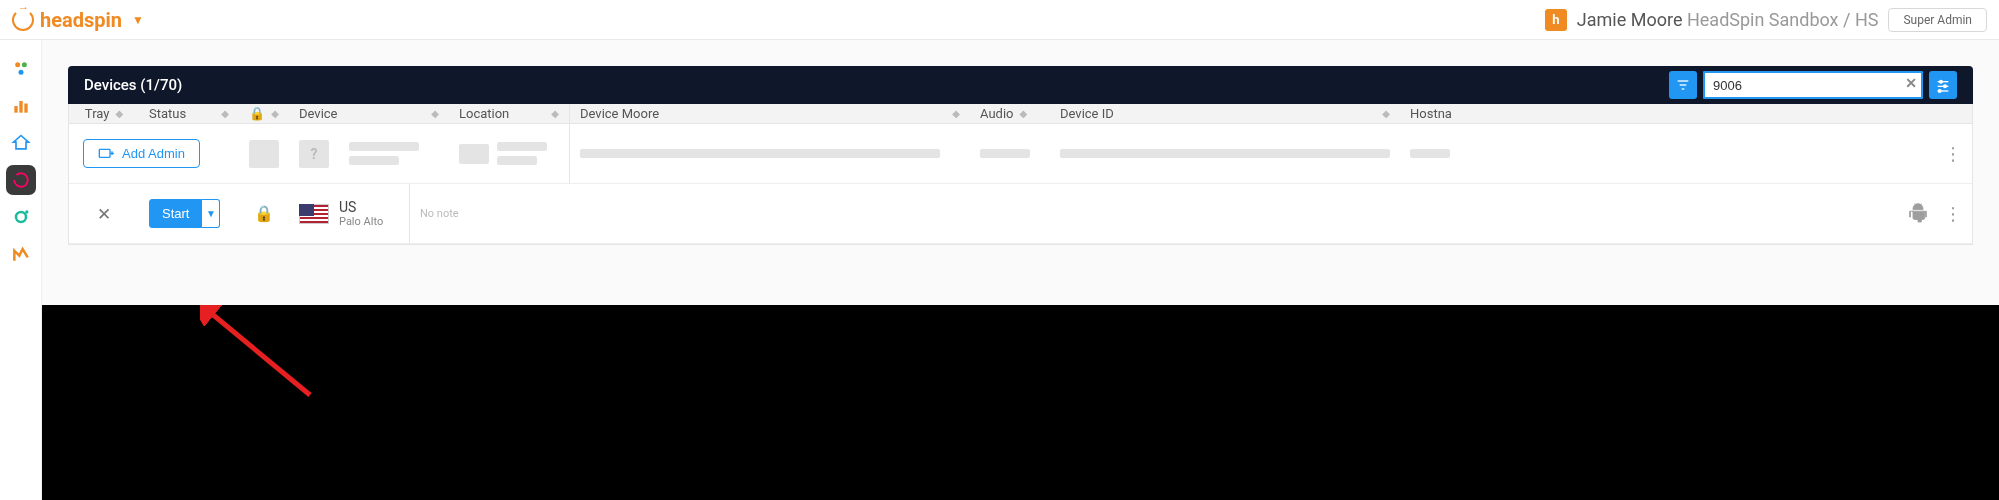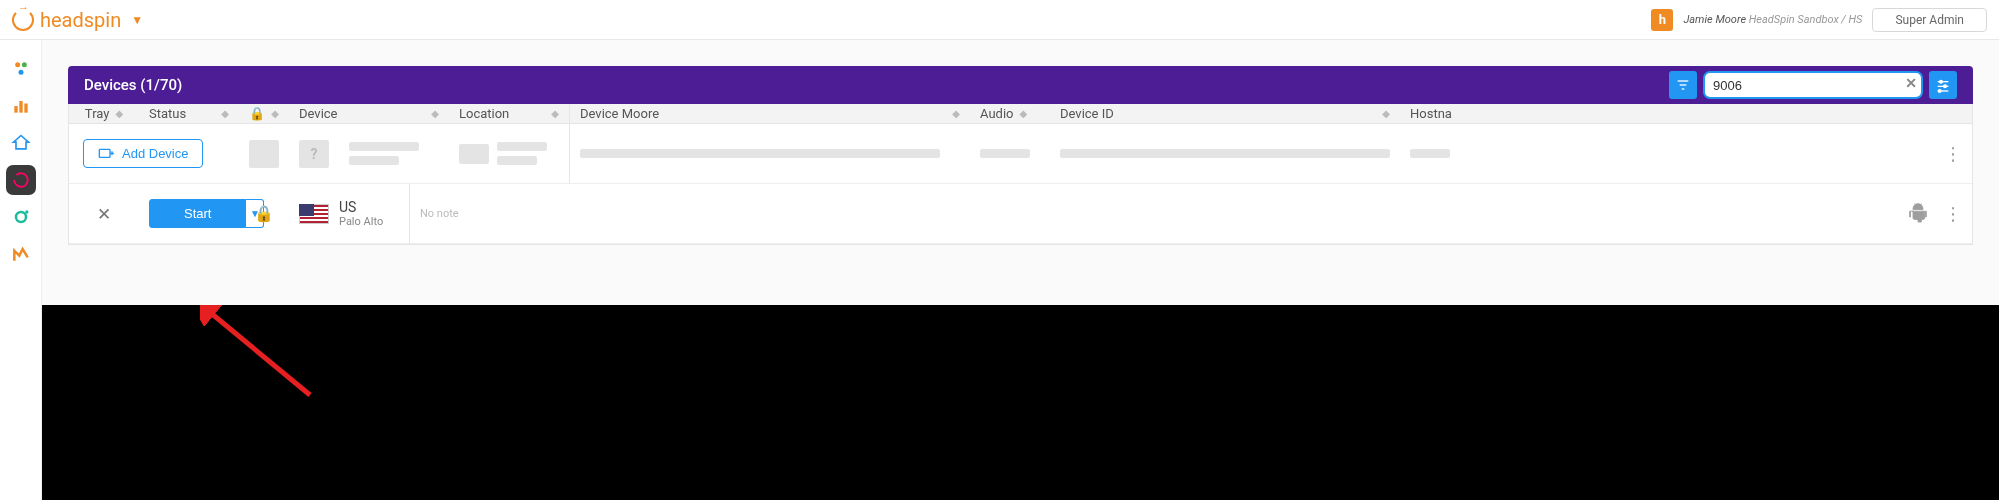--- a/index.html
+++ b/index.html
@@ -1,28 +1,28 @@
 <!DOCTYPE html>
 <html><head>
 <meta charset="utf-8">
 <style>
   * { box-sizing: border-box; margin: 0; padding: 0; }
   body { font-family: -apple-system, BlinkMacSystemFont, "Segoe UI", Roboto, Arial, sans-serif; font-size: 14px; color: #333; background: #fff; overflow: hidden; }
 
   
   .top-header { height: 40px; display: flex; align-items: center; padding: 0 12px; border-bottom: 1px solid #e8e8e8; background: #fff; }
-  .logo { display: flex; align-items: center; gap: 6px; font-weight: 400; font-size: 20px; color: #f08a23; }
+  .logo { display: flex; align-items: center; gap: 6px; font-weight: 700; font-size: 20px; color: #f08a23; }
   .logo .logo-icon { width: 22px; height: 22px; border: 2.5px solid #f08a23; border-radius: 50%; position: relative; border-top-color: transparent; }
   .logo .logo-icon::before { content: '→'; position: absolute; top: -11px; left: 4px; font-size: 11px; color: #f08a23; }
   .logo .chev { font-size: 12px; margin-left: 4px; }
   .top-right { margin-left: auto; display: flex; align-items: center; gap: 10px; }
   .company-icon { width: 22px; height: 22px; background: #f08a23; border-radius: 3px; display: flex; align-items: center; justify-content: center; color: #fff; font-weight: bold; font-size: 13px; }
-  .user-text { color: #555; font-size: 11px; font-style: italic; }
+  .user-text { color: #555; font-size: 18px; }
   .user-text .org { color: #999; }
-  .role-badge { border: 1px solid #d8d8d8; border-radius: 4px; padding: 4px 22px; font-size: 12px; color: #666; }
+  .role-badge { border: 1px solid #d8d8d8; border-radius: 4px; padding: 4px 14px; font-size: 12px; color: #666; }
 
   .main-area { display: flex; height: calc(100% - 40px); }
 
   
   .left-rail { width: 42px; background: #fff; border-right: 1px solid #eee; display: flex; flex-direction: column; align-items: center; padding-top: 14px; gap: 7px; }
   .rail-item { width: 30px; height: 30px; border-radius: 7px; display: flex; align-items: center; justify-content: center; font-size: 16px; cursor: pointer; }
   .rail-dark { background: #3a3a3a; color: #fff; }
   .rail-icon svg { display: block; }
 
   
@@ -31,26 +31,26 @@
   
   .page-header { height: 44px; background: #fff; border-bottom: 1px solid #e5e5e5; display: flex; align-items: center; padding: 0 22px; }
   .page-title { color: #6e6e6e; font-size: 21px; font-weight: 400; }
   .tabs { margin-left: auto; margin-right: auto; display: flex; gap: 70px; position: relative; top: 1px; }
   .tab { padding: 10px 4px; color: #999; font-size: 15px; cursor: pointer; border-bottom: 3px solid transparent; }
   .tab.active { color: #555; font-weight: 600; border-bottom-color: #555; }
 
   .panel-wrap { padding: 26px 26px 0 26px; }
 
   
-  .panel-header { background: #4c1d95; color: #fff; height: 38px; display: flex; align-items: center; padding: 0 16px; border-radius: 4px 4px 0 0; }
+  .panel-header { background: #0f172a; color: #fff; height: 38px; display: flex; align-items: center; padding: 0 16px; border-radius: 4px 4px 0 0; }
   .panel-header .title { font-size: 15px; font-weight: 500; }
   .panel-header .right-controls { margin-left: auto; display: flex; align-items: center; gap: 6px; }
   .filter-chip { width: 28px; height: 28px; background: #2196f3; border-radius: 3px; display: flex; align-items: center; justify-content: center; cursor: pointer; }
   .search-box { position: relative; }
-  .search-box input { width: 220px; height: 28px; border: 2px solid #2196f3; border-radius: 7px; padding: 0 26px 0 8px; font-size: 13px; outline: none; color: #333; }
+  .search-box input { width: 220px; height: 28px; border: 2px solid #2196f3; border-radius: 1px; padding: 0 26px 0 8px; font-size: 13px; outline: none; color: #333; }
   .search-box .clear { position: absolute; right: 6px; top: 4px; cursor: pointer; color: #888; font-size: 14px; font-weight: bold; }
   .settings-chip { width: 28px; height: 28px; background: #2196f3; border-radius: 3px; display: flex; align-items: center; justify-content: center; cursor: pointer; }
 
   
   .table { background: #fff; border: 1px solid #e5e5e5; border-top: none; }
   .thead .tr { display: flex; height: 20px; align-items: center; background: #f3f3f3; color: #555; font-size: 13px; border-bottom: 1px solid #e5e5e5; }
   .tbody .tr { display: flex; align-items: center; min-height: 60px; border-bottom: 1px solid #eee; }
   .cell { padding: 8px 10px; display: flex; align-items: center; }
   .sort { color: #bbb; margin-left: 6px; font-size: 10px; }
 
@@ -71,21 +71,21 @@
   .add-device-btn { border: 1.5px solid #2196f3; color: #2196f3; background: #fff; border-radius: 4px; padding: 6px 14px; display: flex; align-items: center; gap: 8px; font-size: 13px; font-weight: 500; cursor: pointer; }
   .add-device-btn svg { display: block; }
   .skel { background: #e4e4e4; border-radius: 2px; }
   .sk-sq { width: 34px; height: 28px; }
   .sk-sq-q { width: 34px; height: 28px; display: flex; align-items: center; justify-content: center; color: #bbb; font-weight: bold; }
   .sk-line { height: 9px; }
 
   
   .tray-x { color: #777; font-size: 17px; cursor: pointer; }
   .start-group { display: flex; }
-  .start-btn { background: #2196f3; color: #fff; border: 1px solid #2196f3; border-radius: 3px 0 0 3px; padding: 6px 34px; font-size: 13px; cursor: pointer; }
+  .start-btn { background: #2196f3; color: #fff; border: 1px solid #2196f3; border-radius: 3px 0 0 3px; padding: 6px 12px; font-size: 13px; cursor: pointer; }
   .start-caret { border: 1px solid #2196f3; border-left: none; border-radius: 0 3px 3px 0; width: 18px; display: flex; align-items: center; justify-content: center; color: #2196f3; cursor: pointer; font-size: 10px; }
   .lock-icon { color: #2196f3; font-size: 16px; }
   .device-thumb { width: 20px; height: 34px; border-radius: 2px; background: linear-gradient(to bottom, #6a4, #48a, #c66); border: 2px solid #222; margin-right: 12px; }
   .device-text .maker { font-size: 14px; color: #444; }
   .device-text .model { font-size: 11px; color: #888; }
   .flag { width: 30px; height: 20px; position: relative; display: inline-block; margin-right: 10px; background: repeating-linear-gradient(to bottom, #b22234 0 2px, #fff 2px 4px); border: 1px solid #ccc; }
   .flag::before { content: ''; position: absolute; top: -1px; left: -1px; width: 15px; height: 12px; background: #3c3b6e; }
   .loc-text .country { font-size: 14px; color: #444; }
   .loc-text .city { font-size: 11px; color: #888; }
   .no-note { color: #bbb; font-size: 11px; }
@@ -233,21 +233,21 @@
         <div class="tbody">
 
           <div class="tr">
             <div class="cell" style="width:170px; padding-left:14px;">
               <button class="add-device-btn">
                 <svg width="16" height="14" viewBox="0 0 24 20">
                       <rect x="2" y="3" width="16" height="12" rx="1" fill="none" stroke="#2196f3" stroke-width="2"></rect>
                       <line x1="18" y1="9" x2="24" y2="9" stroke="#2196f3" stroke-width="2"></line>
                       <line x1="21" y1="6" x2="21" y2="12" stroke="#2196f3" stroke-width="2"></line>
                     </svg>
-                <span>Add Device</span>
+                <span>Add Admin</span>
               </button>
             </div>
             <div class="cell c-lock">
                   <div class="skel sk-sq"></div>
                 </div>
             <div class="cell" style="width:50px">
                   <div class="skel sk-sq-q">?</div>
                 </div>
             <div class="cell" style="width:110px; flex-direction:column; align-items:flex-start; gap:5px;">
               <div class="skel sk-line" style="width:70px"></div>

